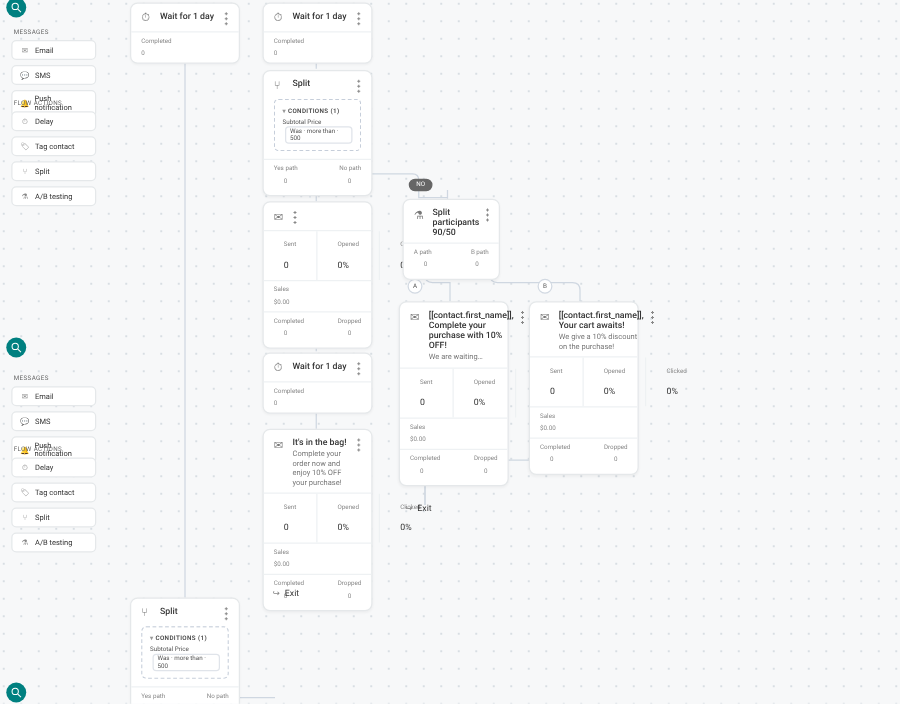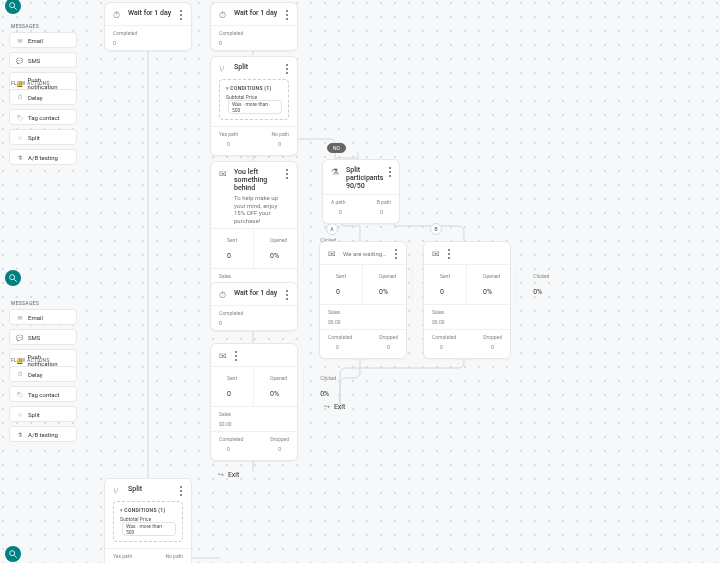--- a/index.html
+++ b/index.html
@@ -230,24 +230,20 @@
   </div>
   <div class="footer2">
     <div><span>Yes path</span><div class="val">0</div></div>
     <div class="r"><span>No path</span><div class="val">0</div></div>
   </div>
 </div>
 
 <div class="card" style="left:210px; top:161px; width:88px;">
   <div class="hdr">
     <span class="ic">✉</span>
-    <div style="flex:1">
-      <div class="title">You left something behind</div>
-      <div class="subtitle">To help make up your mind, enjoy 15% OFF your purchase!</div>
-    </div>
     <span class="kebab"></span>
   </div>
   <div class="stats">
     <div class="border-r">
         <div class="lbl">Sent</div>
         <div class="val">0</div>
       </div>
     <div class="border-r">
         <div class="lbl">Opened</div>
         <div class="val">0%</div>
@@ -279,20 +275,24 @@
       <span>Completed</span>
     </div>
   <div class="meta-row" style="border-top:none;padding-top:0">
       <span>0</span>
     </div>
 </div>
 
 <div class="card" style="left:210px; top:343px; width:88px;">
   <div class="hdr">
     <span class="ic">✉</span>
+    <div style="flex:1">
+      <div class="title">It's in the bag!</div>
+      <div class="subtitle">Complete your order now and enjoy 10% OFF your purchase!</div>
+    </div>
     <span class="kebab"></span>
   </div>
   <div class="stats">
     <div class="border-r">
         <div class="lbl">Sent</div>
         <div class="val">0</div>
       </div>
     <div class="border-r">
         <div class="lbl">Opened</div>
         <div class="val">0%</div>
@@ -328,20 +328,21 @@
   <div class="footer2">
     <div><span>A path</span><div class="val">0</div></div>
     <div class="r"><span>B path</span><div class="val">0</div></div>
   </div>
 </div>
 
 <div class="card" style="left:319px; top:241px; width:88px;">
   <div class="hdr">
       <span class="ic">✉</span>
     <div style="flex:1">
+      <div class="title">[[contact.first_name]], Complete your purchase with 10% OFF!</div>
       <div class="subtitle">We are waiting…</div>
     </div>
       <span class="kebab"></span>
     </div>
   <div class="stats">
     <div class="border-r">
         <div class="lbl">Sent</div>
         <div class="val">0</div>
       </div>
     <div class="border-r">
@@ -361,20 +362,24 @@
     </div>
   <div class="footer2">
     <div><span>Completed</span><div class="val">0</div></div>
     <div class="r"><span>Dropped</span><div class="val">0</div></div>
   </div>
 </div>
 
 <div class="card" style="left:423px; top:241px; width:88px;">
   <div class="hdr">
       <span class="ic">✉</span>
+    <div style="flex:1">
+      <div class="title">[[contact.first_name]], Your cart awaits!</div>
+      <div class="subtitle">We give a 10% discount on the purchase!</div>
+    </div>
       <span class="kebab"></span>
     </div>
   <div class="stats">
     <div class="border-r">
         <div class="lbl">Sent</div>
         <div class="val">0</div>
       </div>
     <div class="border-r">
         <div class="lbl">Opened</div>
         <div class="val">0%</div>

